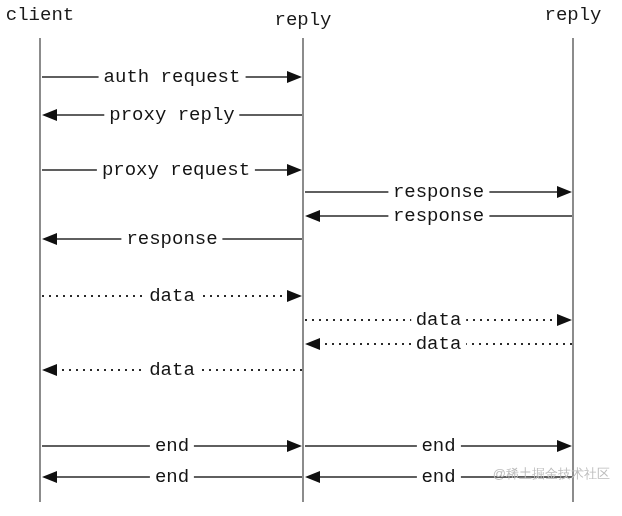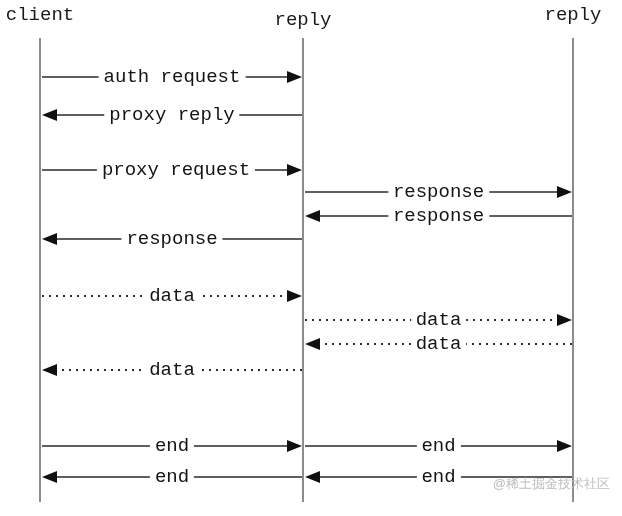--- a/index.html
+++ b/index.html
@@ -57,21 +57,21 @@
     background: #ffffff;
     padding: 0 5px;
     font-size: 19px;
     line-height: 20px;
     color: #141414;
     white-space: nowrap;
   }
   .watermark {
     position: absolute;
     right: 12px;
-    top: 476px;
+    top: 466px;
     font-size: 13px;
     line-height: 15px;
     color: var(--watermark-color, #bdbdbd);
     font-family: "Liberation Sans", "DejaVu Sans", sans-serif;
     white-space: nowrap;
   }
 </style>
 </head>
 <body>
 

